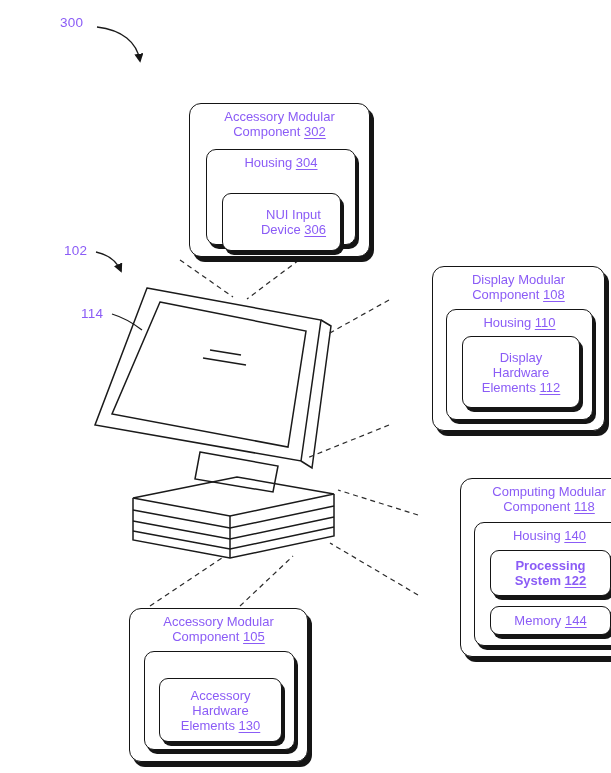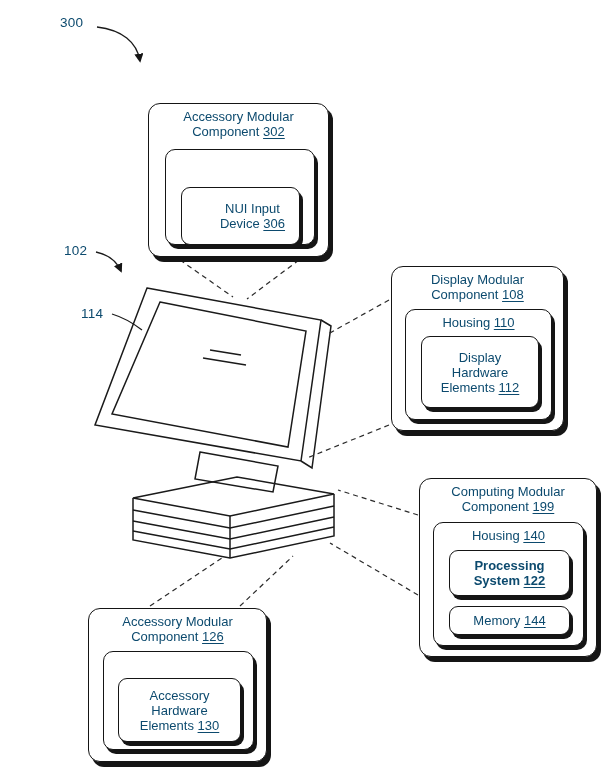--- a/index.html
+++ b/index.html
@@ -1,25 +1,25 @@
 <!DOCTYPE html>
 <html><head>
 <meta charset="utf-8">
 <style>
   html,body { margin:0; padding:0; background:#fff; }
   #canvas {
     position:relative; width:611px; height:773px; background:#ffffff;
-    font-family:"Liberation Sans", sans-serif; color:#0c4a6e; overflow:hidden;
+    font-family:"Liberation Sans", sans-serif; color:#8b5cf6; overflow:hidden;
   }
   #lineart { position:absolute; left:0; top:0; z-index:1; }
   .pbox {
     position:absolute; background:#fff; border:1.6px solid #151515;
     box-sizing:border-box; z-index:2;
   }
-  .outer { border-radius:12px; box-shadow:4px 5px 0 #151515; }
+  .outer { border-radius:12px; box-shadow:4px 5px 0 #151515;margin-left:41px; }
   .mid   { border-radius:10px; box-shadow:3px 4px 0 #151515; }
   .inner { border-radius:9px;  box-shadow:3px 4px 0 #151515; }
   .btitle {
     text-align:center; font-size:13px; line-height:15px; padding-top:5px;
     white-space:nowrap;
   }
   .vcenter {
     display:flex; flex-direction:column; justify-content:center;
     height:100%; text-align:center; font-size:13px; line-height:15px;
   }
@@ -85,21 +85,25 @@
   <div class="reflabel" style="left:64px; top:243px;">102</div>
   <div class="reflabel" style="left:81px; top:306px;">114</div>
 
   <div class="pbox outer" style="left:148px; top:103px; width:181px; height:154px;">
     <div class="btitle">
       <span>Accessory Modular</span><br>
       <span>Component</span>
       <span class="num">302</span>
     </div>
     <div class="pbox mid" style="left:16px; top:45px; width:150px; height:96px;">
-      <div class="pbox inner" style="left:15px; top:37px; width:119px; height:58px;padding-left:24px;">
+      <div class="btitle">
+        <span>Housing</span>
+        <span class="num">304</span>
+      </div>
+      <div class="pbox inner" style="left:15px; top:43px; width:119px; height:58px;padding-left:24px;">
         <div class="vcenter">
           <span>NUI Input</span>
           <span><span>Device</span>
             <span class="num">306</span></span>
         </div>
       </div>
     </div>
   </div>
 
   <div class="pbox outer" style="left:391px; top:266px; width:173px; height:165px;">
@@ -121,21 +125,21 @@
             <span class="num">112</span></span>
         </div>
       </div>
     </div>
   </div>
 
   <div class="pbox outer" style="left:419px; top:478px; width:178px; height:179px;">
     <div class="btitle">
       <span>Computing Modular</span><br>
       <span>Component</span>
-      <span class="num">199</span>
+      <span class="num">118</span>
     </div>
     <div class="pbox mid" style="left:13px; top:43px; width:151px; height:124px;">
       <div class="btitle">
         <span>Housing</span>
         <span class="num">140</span>
       </div>
       <div class="pbox inner" style="left:15px; top:27px; width:121px; height:46px;font-weight:bold;">
         <div class="vcenter">
           <span>Processing</span>
           <span><span>System</span>
@@ -148,21 +152,21 @@
             <span class="num">144</span></span>
         </div>
       </div>
     </div>
   </div>
 
   <div class="pbox outer" style="left:88px; top:608px; width:179px; height:154px;">
     <div class="btitle">
       <span>Accessory Modular</span><br>
       <span>Component</span>
-      <span class="num">126</span>
+      <span class="num">105</span>
     </div>
     <div class="pbox mid" style="left:14px; top:42px; width:151px; height:99px;">
       <div class="pbox inner" style="left:14px; top:26px; width:123px; height:64px;">
         <div class="vcenter">
           <span>Accessory</span>
           <span>Hardware</span>
           <span><span>Elements</span>
             <span class="num">130</span></span>
         </div>
       </div>

